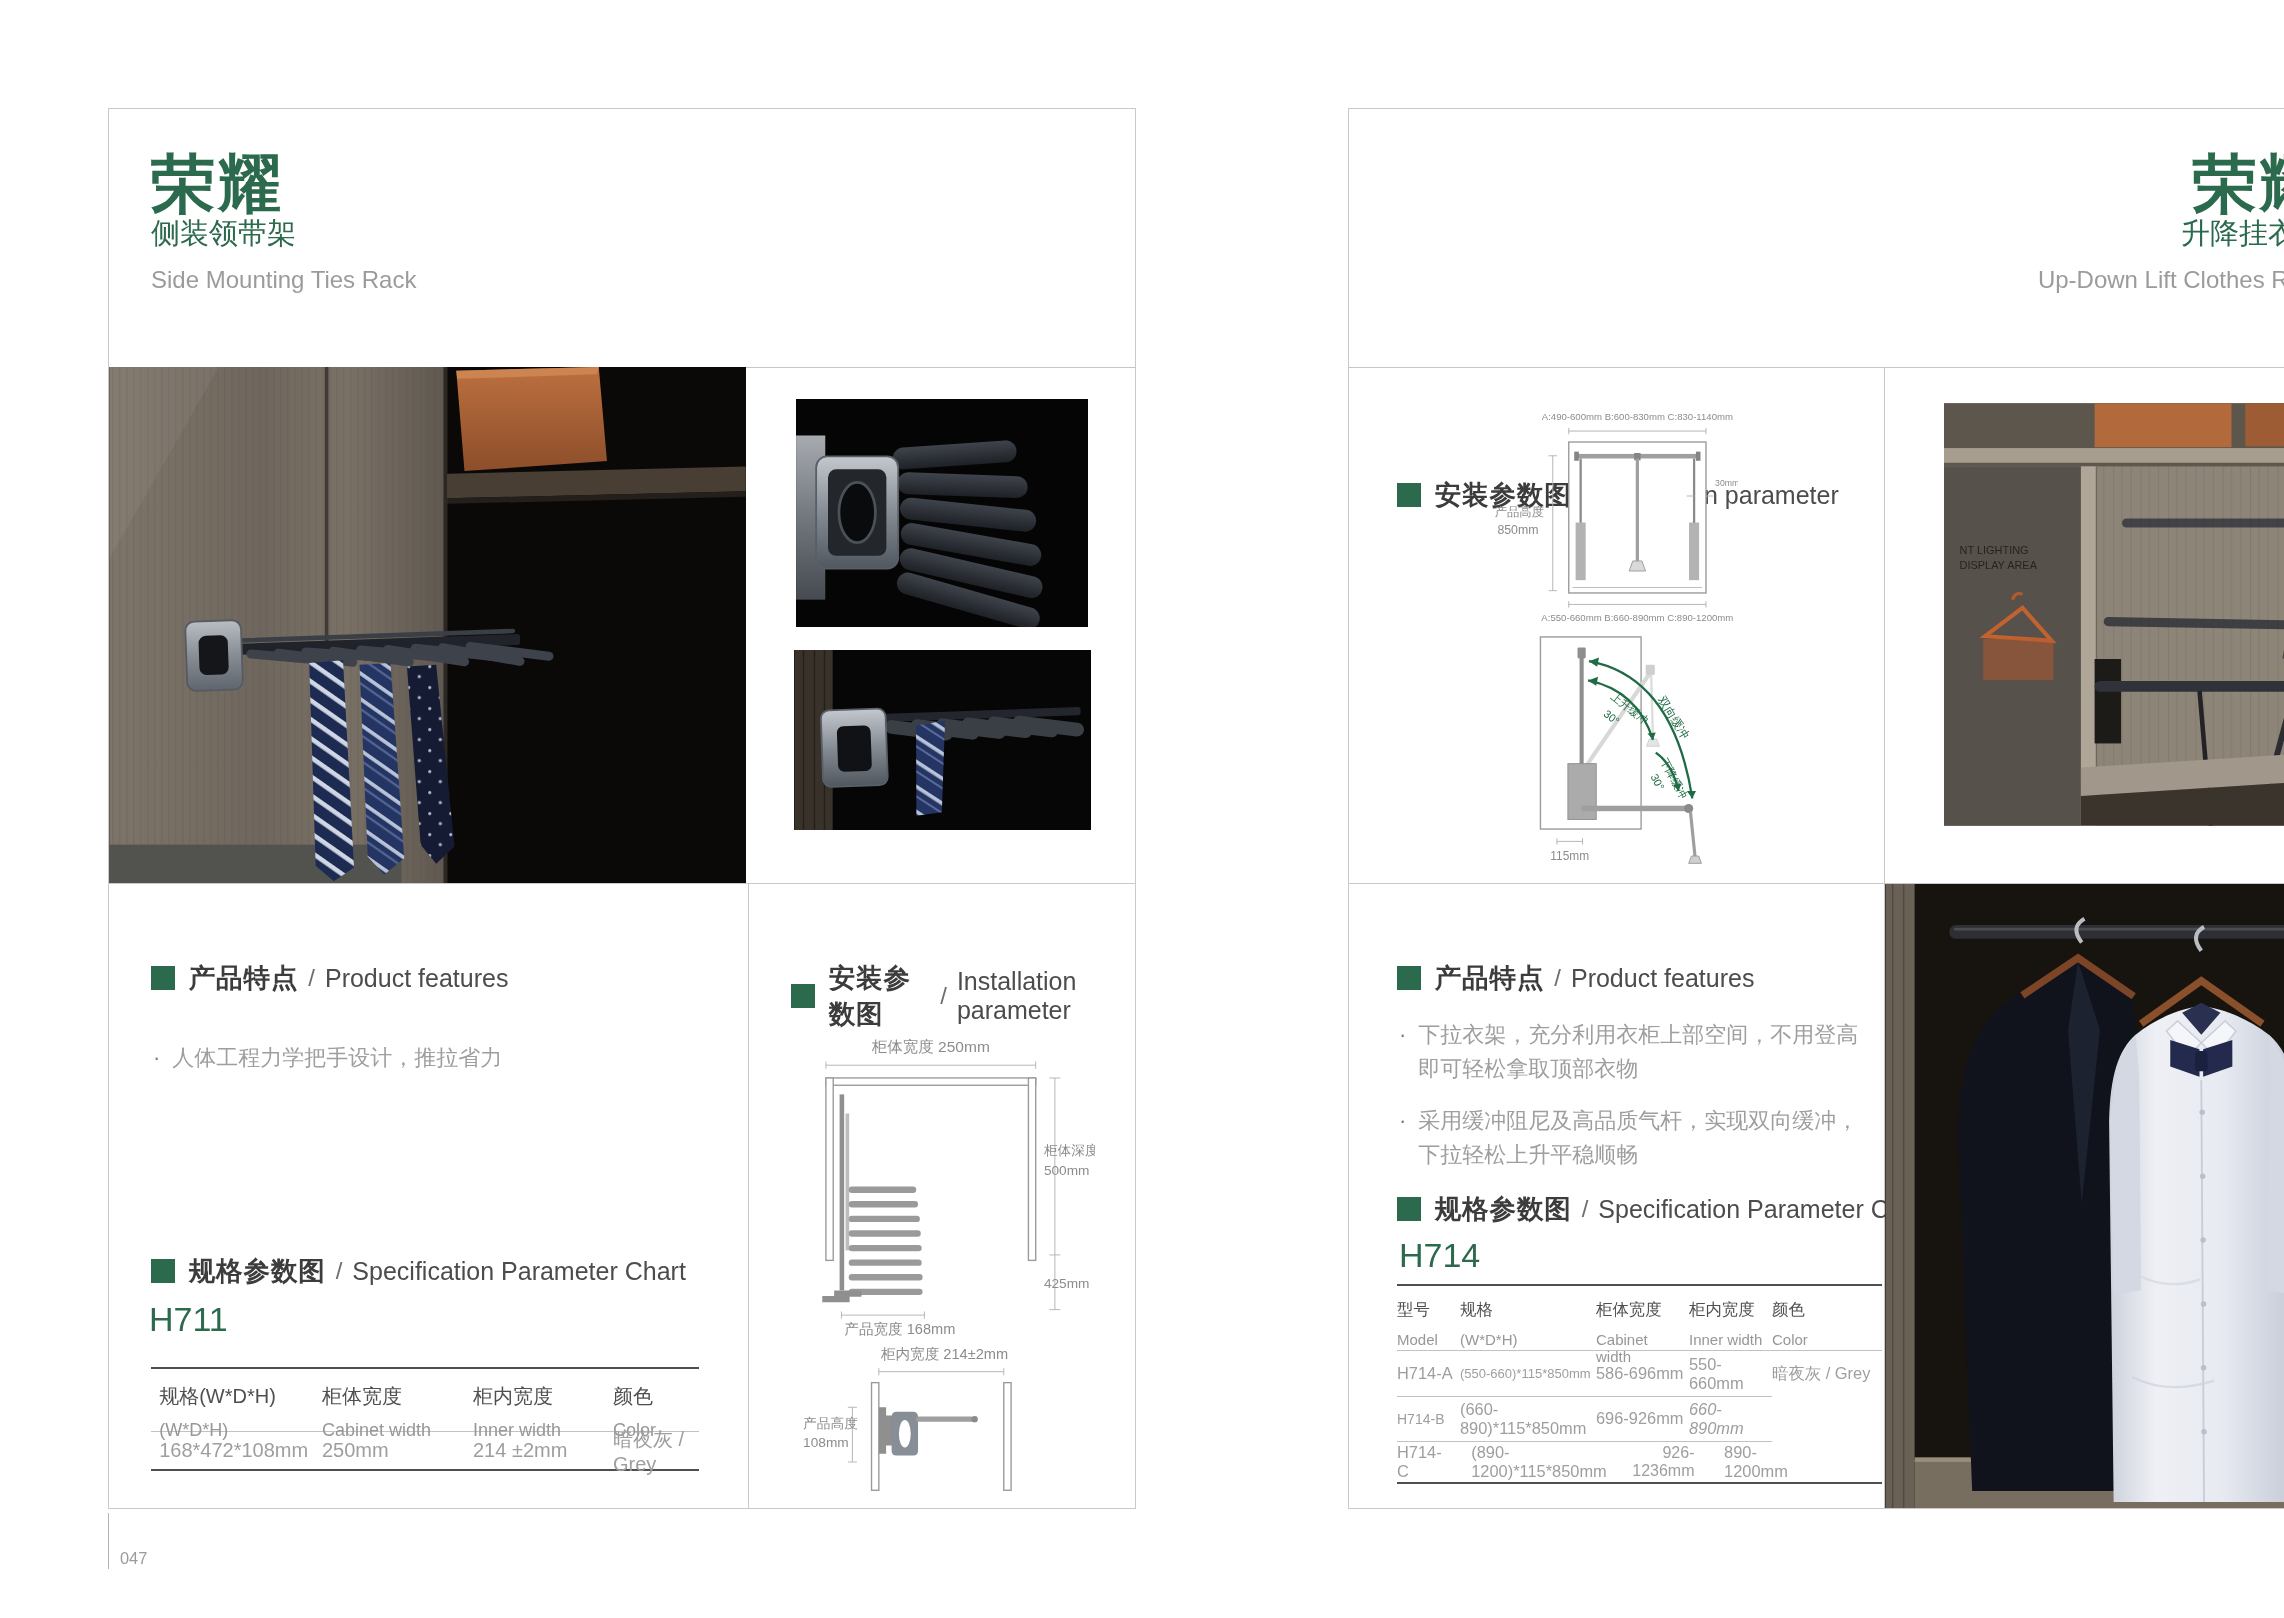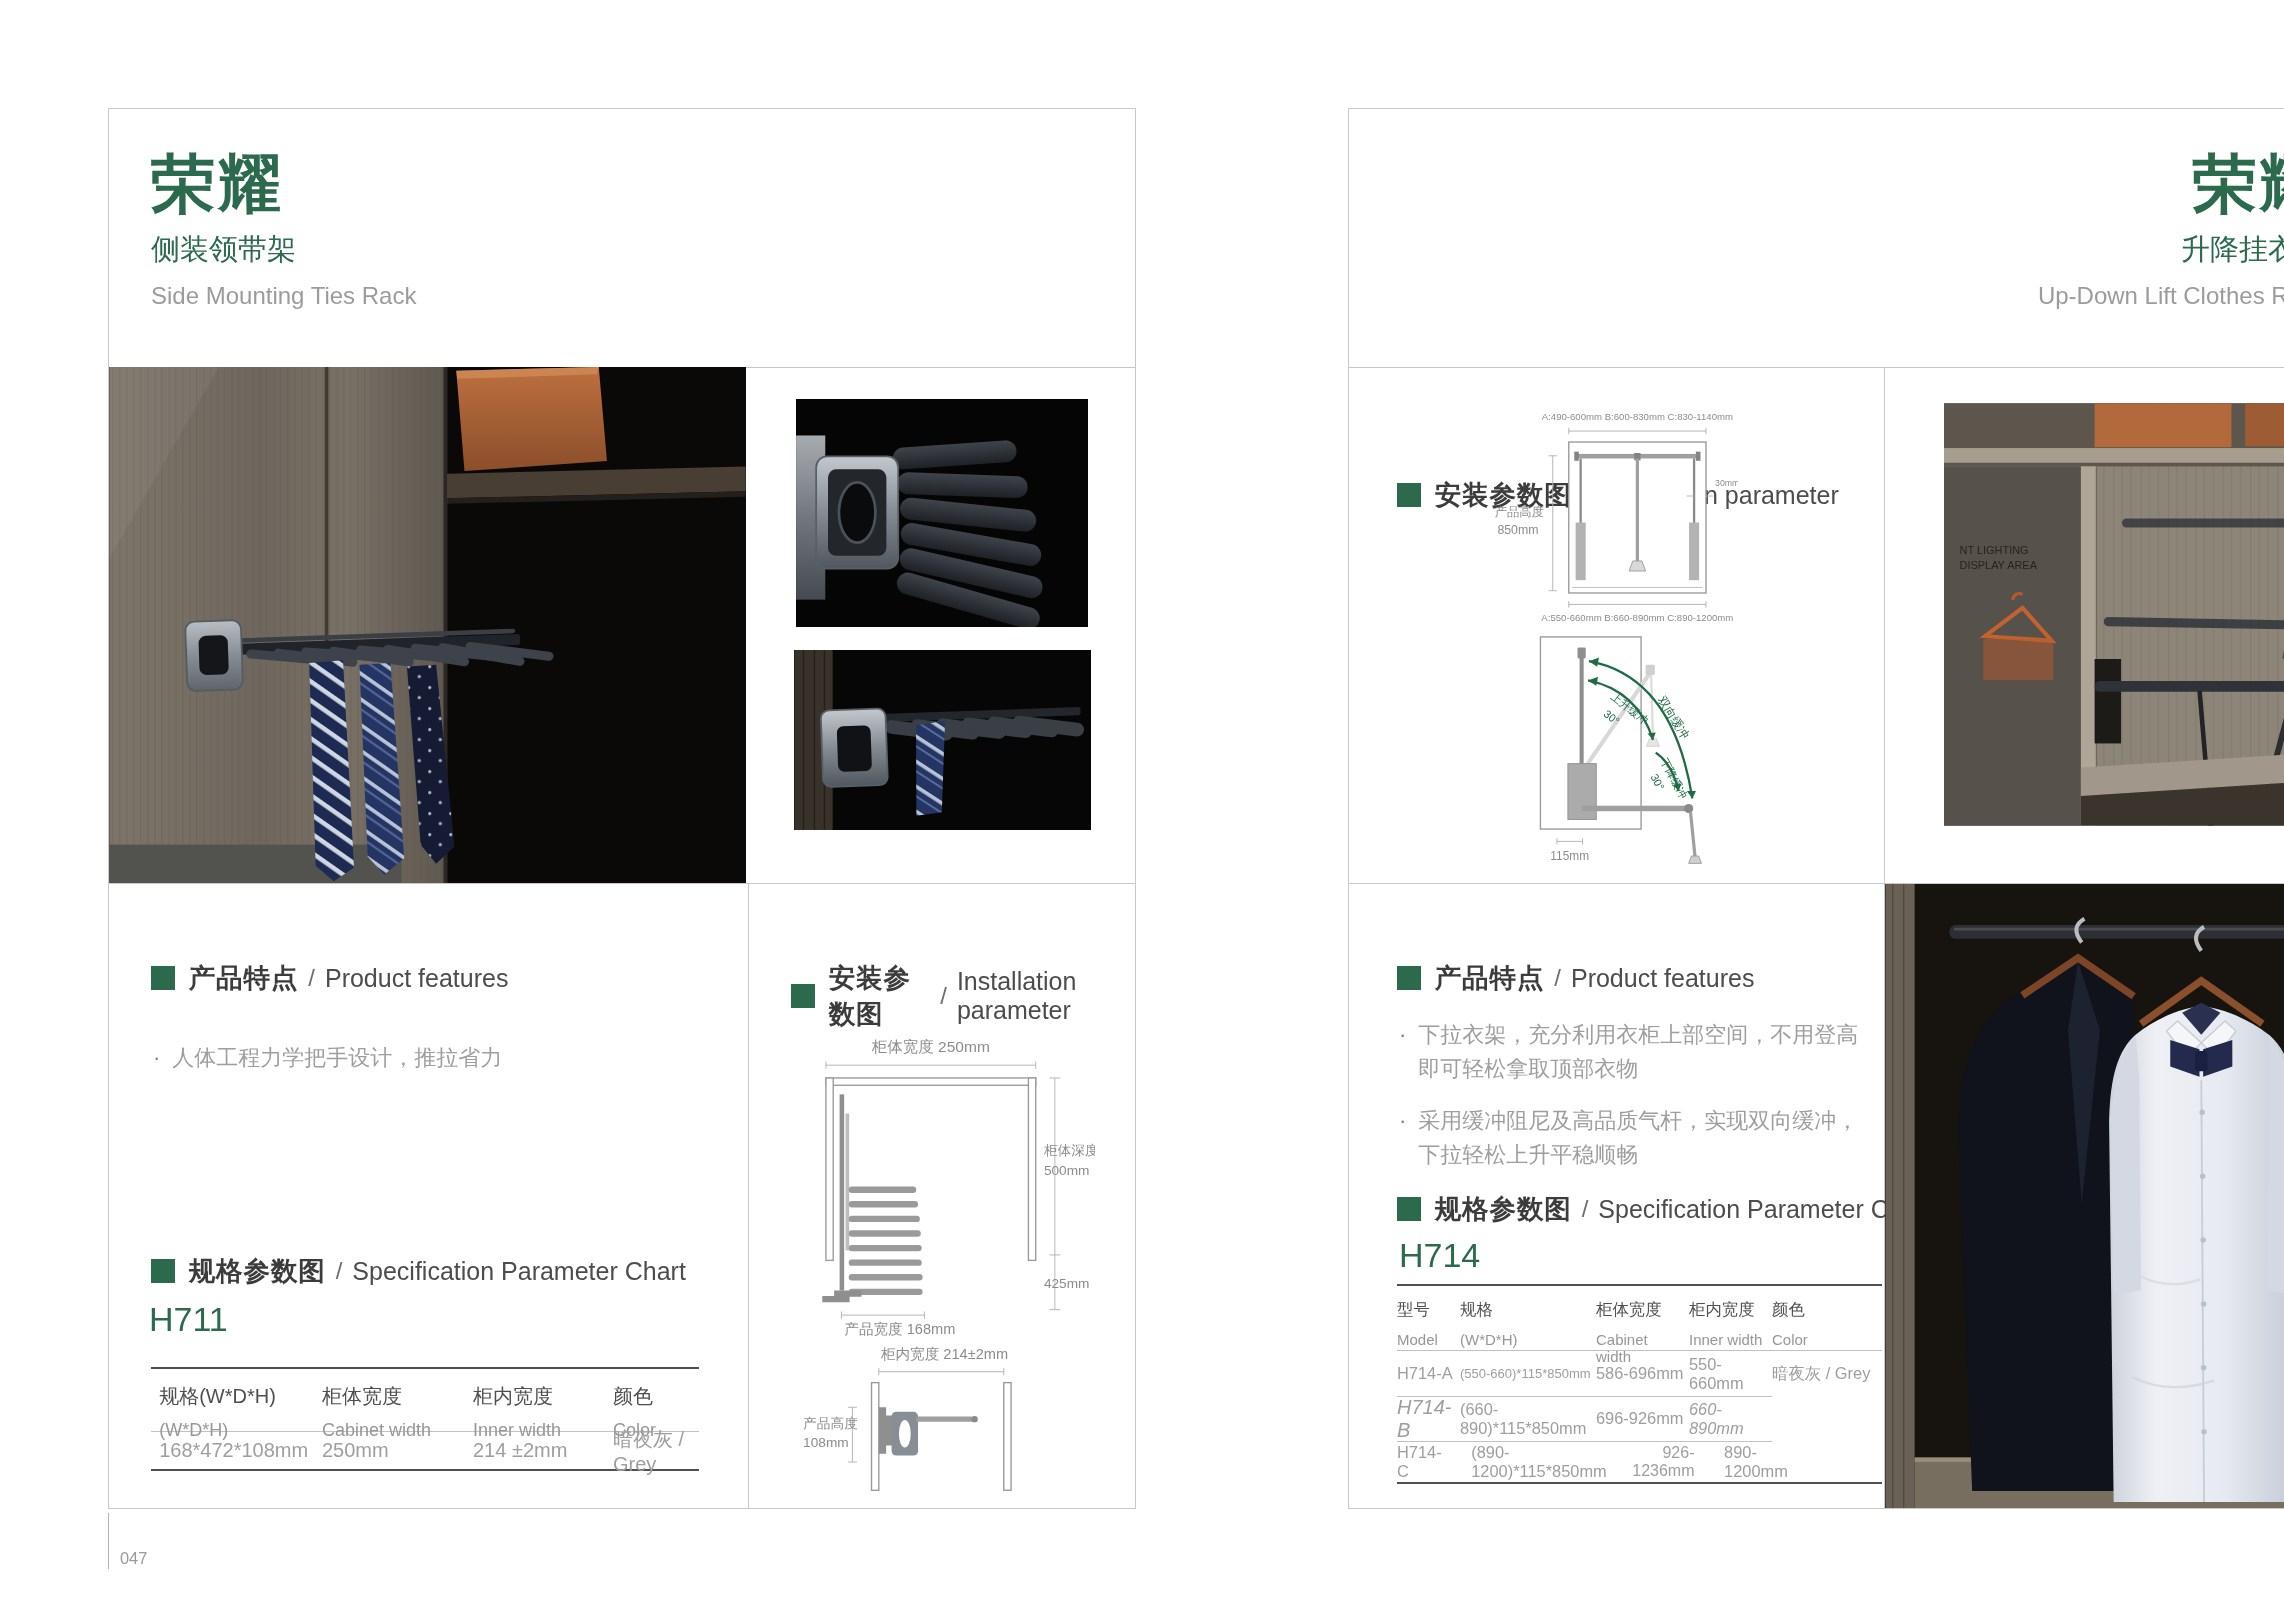--- a/index.html
+++ b/index.html
@@ -7,21 +7,21 @@
   .stage { position:relative; width:2482px; height:1618px; background:#ffffff; overflow:hidden; }
   .card { position:absolute; top:108px; width:1026px; height:1399px; background:#fff; border:1.4px solid #c9c9c9; }
   .card.left  { left:108px; }
   .card.right { left:1348px; width:1027px; }
 
   
   .hdr { position:absolute; top:43px; }
   .hdr.l { left:42px; text-align:left; }
   .hdr.r { right:50px; text-align:right; }
   .title-cn { font-size:64px; font-weight:600; color:#2c6a4d; letter-spacing:2.7px; line-height:1; }
-  .sub-cn   { font-size:29px;  font-weight:500; color:#2c6a4d; margin-top:19px; line-height:1; }
+  .sub-cn   { font-size:29px;  font-weight:500; color:#2c6a4d; margin-top:3px; line-height:1; }
   .sub-en   { font-size:24px;  font-weight:400; color:#9b9b9b; margin-top:20px; line-height:1; }
 
   .hrule { position:absolute; left:0; right:0; top:258px; height:0; border-top:0.9px solid #c6c6c6; }
   .mrule { position:absolute; left:0; right:0; top:774px; height:0; border-top:0.9px solid #c9c9c9; }
   .vrule { position:absolute; top:774px; bottom:0; width:0; border-left:0.9px solid #c9c9c9; }
   .vrule.full { top:258px; }
 
   
   .sechead { position:absolute; display:flex; align-items:center; }
   .sq { width:24px; height:24px; background:#2c6a4d; margin-right:13.7px; flex:0 0 auto; }
@@ -499,21 +499,21 @@
         </div>
       </div>
       <div class="tr" style="height:45px;">
         <div class="cell td" style="width:63px;font-size:16.4px;">H714-A</div>
         <div class="cell td" style="width:136px;font-size:13px;">(550-660)*115*850mm</div>
         <div class="cell td" style="width:93px;font-size:16.4px;">586-696mm</div>
         <div class="cell td" style="width:83px;font-size:16.4px;">550-660mm</div>
         <div class="cell td" style="width:110px;font-size:16.4px;">暗夜灰 / Grey</div>
       </div>
       <div class="tr" style="height:45px;">
-        <div class="cell td" style="width:63px;font-size:20px;font-style:italic;">H714-B</div>
+        <div class="cell td" style="width:63px;font-size:14px;">H714-B</div>
         <div class="cell td" style="width:136px;font-size:16.4px;">(660-890)*115*850mm</div>
         <div class="cell td" style="width:93px;font-size:16.4px;">696-926mm</div>
         <div class="cell td" style="width:83px;font-size:16.4px;font-style:italic;">660-890mm</div>
         <div class="cell td" style="width:110px;font-size:16.4px;"></div>
       </div>
       <div class="tr" style="height:42px;gap:25px;">
         <div class="cell td" style="width:63px;font-size:16.4px;">H714-C</div>
         <div class="cell td" style="width:136px;font-size:16.4px;">(890-1200)*115*850mm</div>
         <div class="cell td" style="width:93px;font-size:16px;text-align:right;">926-1236mm</div>
         <div class="cell td" style="width:83px;font-size:16.4px;">890-1200mm</div>

